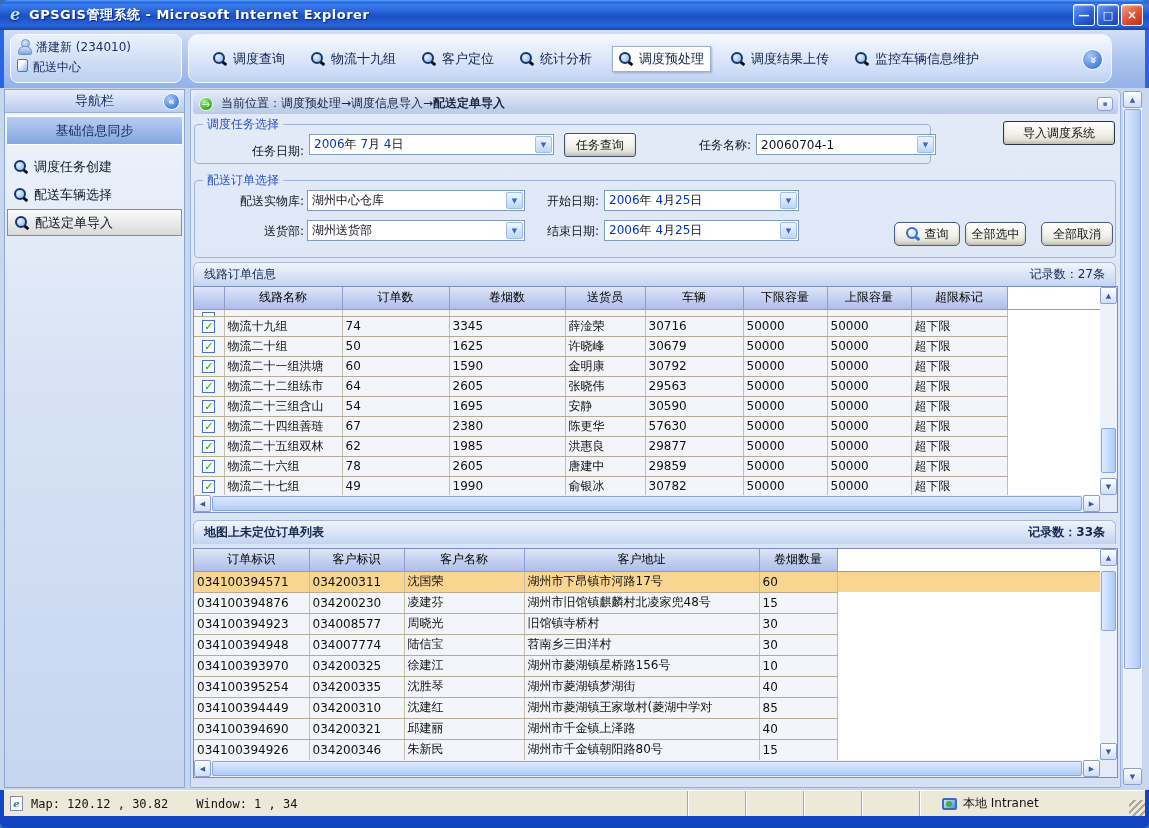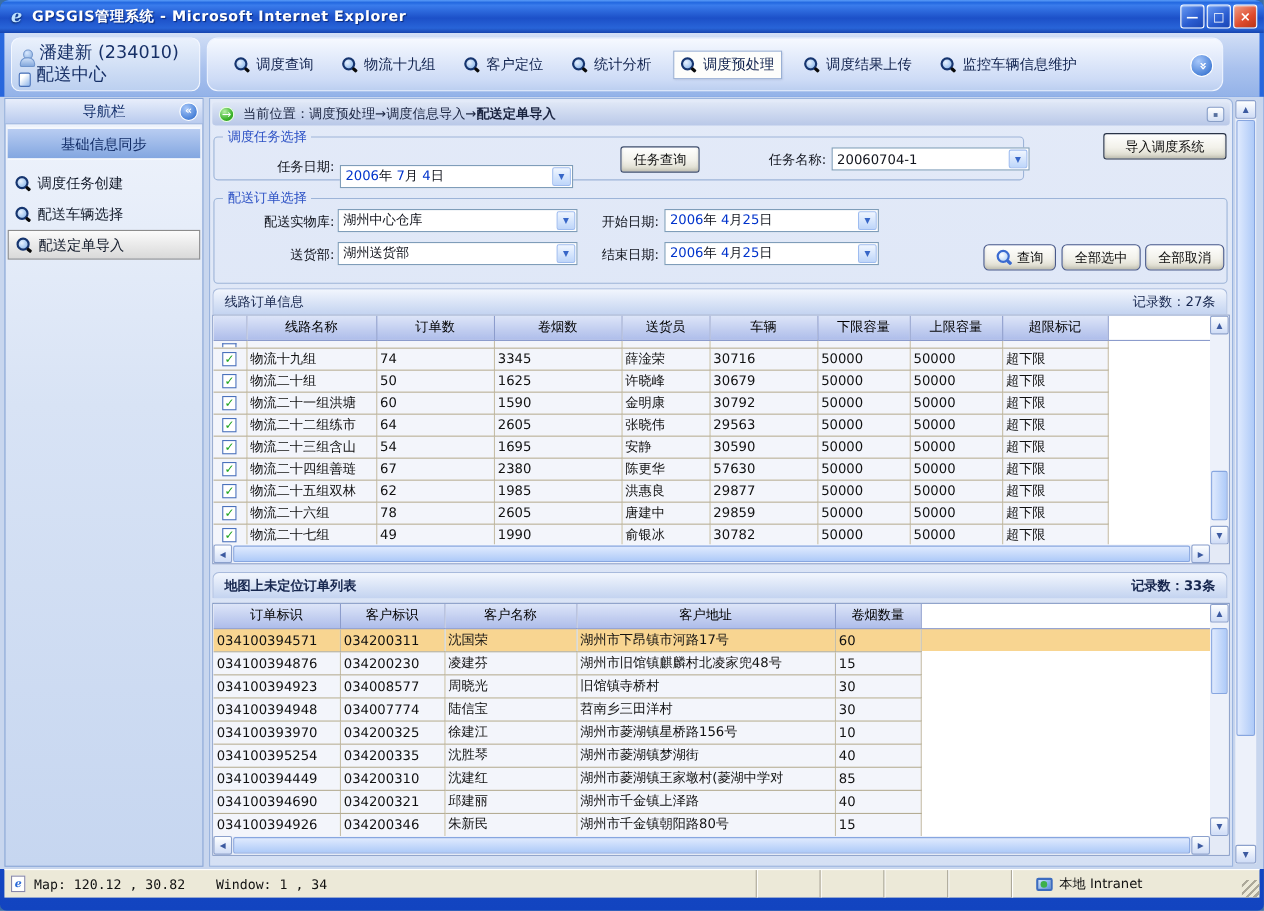--- a/index.html
+++ b/index.html
@@ -17,21 +17,21 @@
   .wb { width:22px; height:22px; border-radius:3px; border:1px solid #fff; color:#fff; font-size:11px; font-weight:bold;
     display:flex; align-items:center; justify-content:center;
     background:linear-gradient(145deg,#6a9cf4,#2a5cd0 60%,#1a46b4); box-shadow:inset 0 1px 1px rgba(255,255,255,.6); cursor:default; }
   .wb.close { background:linear-gradient(145deg,#f0a088,#de4a2c 60%,#b83418); font-size:12px; }
 
   
   #header { position:absolute; left:4px; top:30px; width:1141px; height:58px;
     background:linear-gradient(180deg,#d2dff6 0%,#aac2ee 55%,#93b2e8 100%); }
   #userpanel { position:absolute; left:6px; top:4px; width:172px; height:49px; border-radius:8px;
     border:1px solid #f4f8ff; background:linear-gradient(180deg,#eaf1fc,#bcd0f0); padding:4px 6px; }
-  .uline { display:flex; align-items:flex-end; gap:5px; height:20px; font-size:16px; color:#173067; white-space:nowrap; }
+  .uline { display:flex; align-items:flex-start; gap:5px; height:20px; font-size:12px; color:#173067; white-space:nowrap; }
   .person { position:relative; width:14px; height:14px; }
   .person::before { content:""; position:absolute; left:4px; top:0; width:7px; height:7px; border-radius:50%; background:radial-gradient(circle at 35% 30%,#d8e8ff,#89aede); border:1px solid #6f94cc; }
   .person::after { content:""; position:absolute; left:1px; top:7px; width:12px; height:7px; border-radius:6px 6px 2px 2px; background:linear-gradient(180deg,#cfe0f8,#84a8dc); border:1px solid #6f94cc; }
   .dept-ico { width:11px; height:13px; border:1px solid #4a72b8; border-radius:2px; background:linear-gradient(135deg,#ffffff 30%,#8cb4ea); }
   #navpanel { position:absolute; left:184px; top:4px; width:924px; height:49px; border-radius:10px;
     border:1px solid #f0f5ff; background:linear-gradient(180deg,#f6f9ff,#cddbf6 80%,#bccff0); display:flex; align-items:center; padding-left:18px; }
   .nav-item { display:flex; align-items:center; gap:6px; font-size:13px; color:#10224e; padding:3px 6px; margin-right:14px; white-space:nowrap; cursor:default; }
   .nav-item.active { background:#fdfdfb; border:1px solid #9ab0d4; box-shadow:1px 1px 2px rgba(60,80,140,.35); }
   .mag { position:relative; width:14px; height:14px; flex:0 0 14px; }
   .mag::before { content:""; position:absolute; left:0; top:0; width:8px; height:8px; border:2px solid #16356f; border-radius:50%;
@@ -252,21 +252,21 @@
         <span>
           <span>当前位置：</span><span>调度预处理→调度信息导入→</span><b>配送定单导入</b>
         </span>
         <span id="crumb-btn">▪</span>
       </div>
 
       <fieldset id="fs-task">
         <legend>调度任务选择</legend>
       </fieldset>
       <span class="flabel" style="left:33px;top:53px;width:80px;">任务日期:</span>
-      <div class="combo" style="left:118px;top:44px;width:212px;margin-top:16px;">
+      <div class="combo" style="left:118px;top:44px;width:245px;">
         <span class="val"><span class="seg num">2006</span><span class="seg">年 </span><span class="seg num">7</span><span class="seg">月 </span><span class="seg num">4</span><span class="seg">日</span></span>
         <span class="drop">▼</span>
       </div>
       <button class="xpbtn" style="left:373px;top:43px;width:72px;">
           <span>任务查询</span>
         </button>
       <span class="flabel" style="left:490px;top:47px;width:70px;">任务名称:</span>
       <div class="combo" style="left:565px;top:44px;width:180px;">
         <span class="val">20060704-1</span>
         <span class="drop">▼</span>
@@ -295,21 +295,21 @@
       </div>
       <span class="flabel" style="left:338px;top:133px;width:70px;">结束日期:</span>
       <div class="combo" style="left:413px;top:130px;width:195px;">
         <span class="val"><span class="seg num">2006</span><span class="seg">年 </span><span class="seg num">4</span><span class="seg">月</span><span class="seg num">25</span><span class="seg">日</span></span>
         <span class="drop">▼</span>
       </div>
       <button class="xpbtn" style="left:703px;top:132px;width:66px;border-radius:5px;border-color:#4a5a8a;">
         <span class="mag blue"></span>
         <span>查询</span>
       </button>
-      <button class="xpbtn" style="left:774px;top:132px;width:72px;border-radius:5px;border-color:#4a5a8a;">
+      <button class="xpbtn" style="left:774px;top:132px;width:61px;border-radius:5px;border-color:#4a5a8a;">
           <span>全部选中</span>
         </button>
       <button class="xpbtn" style="left:850px;top:132px;width:72px;border-radius:5px;border-color:#4a5a8a;">
           <span>全部取消</span>
         </button>
 
       <div id="bar1" class="secbar">
         <span>线路订单信息</span>
         <span>记录数：27条</span>
       </div>

